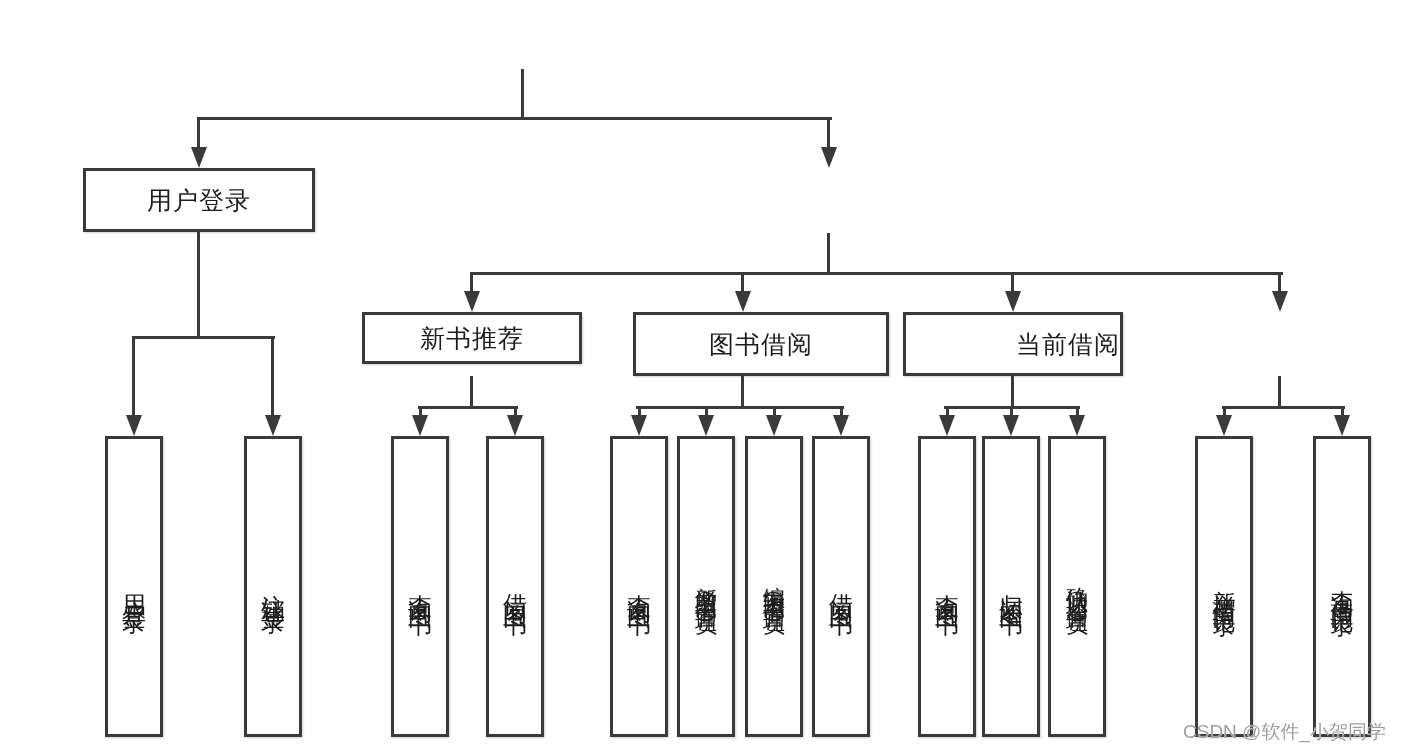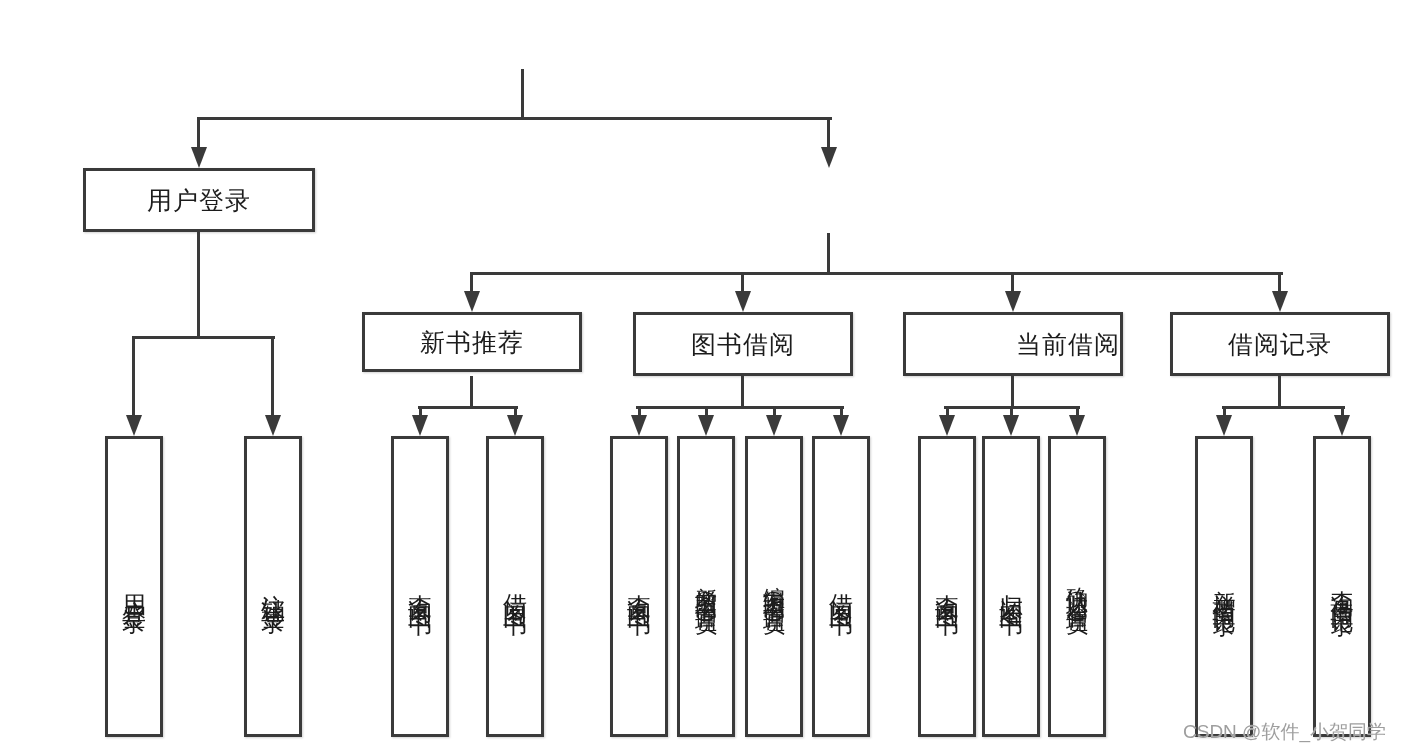--- a/index.html
+++ b/index.html
@@ -73,35 +73,32 @@
 <body>
 
 <div class="canvas">
 
 
   <div class="node" style="left:83px; top:168px; width:232px; height:64px;">
     <span>用户登录</span>
   </div>
 
 
-  <div class="node" style="left:362px; top:312px; width:220px; height:60px;">
+  <div class="node" style="left:362px; top:312px; width:220px; height:52px;">
     <span>新书推荐</span>
   </div>
 
-  <div class="node" style="left:633px; top:312px; width:220px; height:64px;">
+  <div class="node" style="left:633px; top:312px; width:256px; height:64px;">
     <span>图书借阅</span>
   </div>
 
   <div class="node" style="left:903px; top:312px; width:220px; height:64px;justify-content:flex-end;">
     <span>当前借阅</span>
   </div>
 
-  <div class="node" style="left:1170px; top:312px; width:220px; height:64px;">
-    <span>借阅记录</span>
-  </div>
 
   <div class="vnode" style="left:105px;">
     <span>用户登录</span>
   </div>
   <div class="vnode" style="left:244px;">
     <span>注销登录</span>
   </div>
 
   <div class="vnode" style="left:391px;">
     <span>查询图书</span>

